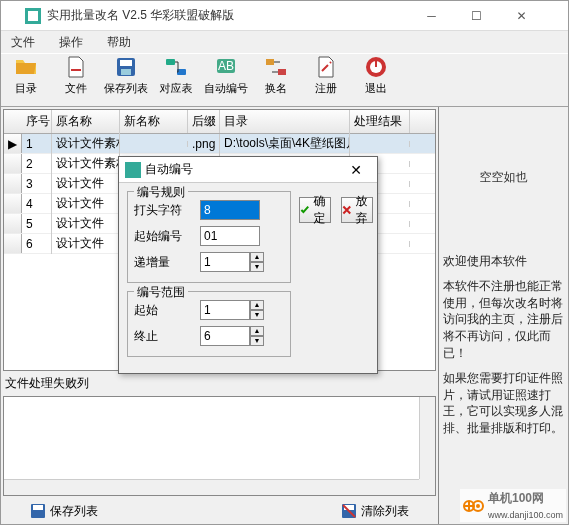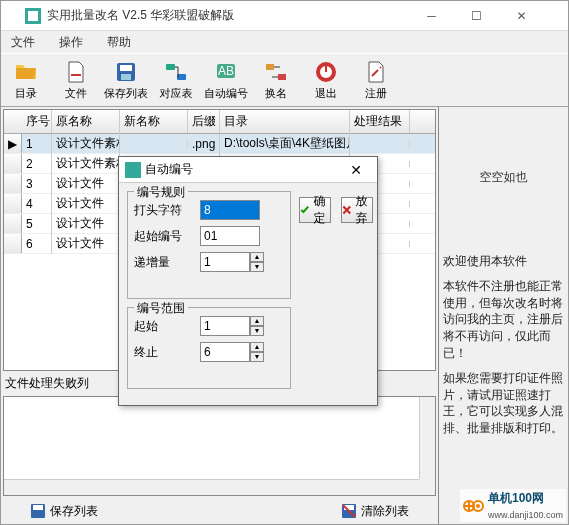--- a/index.html
+++ b/index.html
@@ -6,21 +6,21 @@
 body{background:#fff;width:569px;height:525px;position:relative;overflow:hidden}
 .window{width:569px;height:525px;border:1px solid #999;background:#f0f0f0;display:flex;flex-direction:column}
 .titlebar{height:30px;background:#fff;display:flex;align-items:center;padding:0 24px;border-bottom:1px solid #ddd}
 .titlebar .icon{width:16px;height:16px;margin-right:6px}
 .titlebar .title{flex:1;color:#333}
 .winbtns{display:flex}
 .winbtn{width:45px;height:28px;display:flex;align-items:center;justify-content:center;color:#555}
 .menubar{height:22px;background:#f0f0f0;display:flex;align-items:center;padding:0 4px;gap:12px}
 .menuitem{padding:2px 6px;color:#333}
 .toolbar{height:54px;background:#f0f0f0;border-top:1px solid #fff;border-bottom:1px solid #a0a0a0;display:flex}
-.tbtn{width:50px;display:flex;flex-direction:column;align-items:center;justify-content:center;border:1px solid transparent;gap:2px}
+.tbtn{width:50px;display:flex;flex-direction:column;align-items:center;border:1px solid transparent;gap:2px}
 .tbtn svg{width:24px;height:24px}
 .tbtn span{font-size:11px}
 .body{flex:1;display:flex;min-height:0}
 .left{flex:1;display:flex;flex-direction:column;min-width:0}
 .grid{flex:1;background:#fff;border:1px solid #888;margin:2px;overflow:hidden;position:relative}
 .gridhead{display:flex;background:linear-gradient(#fdfdfd,#e8e8e8);border-bottom:1px solid #aaa}
 .gh,.gc{padding:3px 4px;border-right:1px solid #ccc;white-space:nowrap;overflow:hidden}
 .gridrow{display:flex;height:20px;align-items:center;border-bottom:1px solid #eee}
 .gridrow.sel{background:#d8e6f2}
 .rowhead{width:18px;background:linear-gradient(#fdfdfd,#e8e8e8);border-right:1px solid #aaa;height:100%;display:flex;align-items:center;justify-content:center}
@@ -35,33 +35,33 @@
 .right{width:130px;border-left:1px solid #888;display:flex;flex-direction:column}
 .rtop{flex:0 0 140px;display:flex;align-items:center;justify-content:center;color:#333}
 .rbot{flex:1;padding:6px 4px;color:#222;line-height:1.4;font-size:12px}
 .rbot p{margin-bottom:8px}
 .dialog{position:absolute;left:118px;top:156px;width:260px;background:#f0f0f0;border:1px solid #666;box-shadow:2px 2px 6px rgba(0,0,0,.3)}
 .dlgtitle{height:26px;background:#fff;display:flex;align-items:center;padding:0 6px;border-bottom:1px solid #ccc}
 .dlgtitle .t{flex:1}
 .dlgclose{width:30px;text-align:center;font-size:14px}
 .dlgbody{padding:8px;display:flex;gap:8px}
 .dlgleft{flex:1}
-.fieldset{border:1px solid #aaa;padding:8px 6px 20px;margin-bottom:8px;position:relative}
+.fieldset{border:1px solid #aaa;padding:8px 6px 4px;margin-bottom:8px;position:relative}
 .fieldset .legend{position:absolute;top:-8px;left:6px;background:#f0f0f0;padding:0 3px}
 .frow{display:flex;align-items:center;gap:16px;margin-bottom:6px}
 .frow label{width:50px}
 .frow input{width:60px;height:20px;border:1px solid #888;padding:0 3px;background:#fff}
 .spin{display:flex}
 .spin input{width:50px}
 .spinbtns{display:flex;flex-direction:column;width:14px}
 .spinbtns div{height:10px;border:1px solid #888;background:#eee;font-size:7px;line-height:7px;text-align:center}
 .dlgright{width:70px;display:flex;flex-direction:row;gap:10px;padding-top:6px}
 .dbtn{height:26px;border:1px solid #888;background:linear-gradient(#fdfdfd,#e4e4e4);display:flex;align-items:center;justify-content:center;gap:4px}
 .watermark{position:absolute;right:3px;bottom:3px;display:flex;align-items:center;gap:3px;font-size:13px;color:#555;background:rgba(255,255,255,.7);padding:1px 3px}
-.watermark b{color:#0c4a6e}
+.watermark b{color:#737373}
 input.hl{background:#0078d7;color:#fff}
 </style>
 </head>
 <body>
 
 <div class="window">
  <div class="titlebar">
   <svg class="icon" viewBox="0 0 16 16">
         <rect width="16" height="16" fill="#3a9"></rect>
         <rect x="3" y="3" width="10" height="10" fill="#fff"></rect>
@@ -119,32 +119,32 @@
   <div class="tbtn">
         <svg viewBox="0 0 24 24">
           <rect x="2" y="4" width="8" height="6" fill="#d93"></rect>
           <rect x="14" y="14" width="8" height="6" fill="#c44"></rect>
           <path stroke="#333" fill="none" d="M10 7h6M14 17H8" marker-end=""></path>
         </svg>
         <span>换名</span>
       </div>
   <div class="tbtn">
         <svg viewBox="0 0 24 24">
+          <path fill="#fff" stroke="#555" d="M5 2h10l4 4v16H5z"></path>
+          <path stroke="#c33" stroke-width="2" d="M8 16l6-6m2-2 1-1"></path>
+        </svg>
+        <span>注册</span>
+      </div>
+  <div class="tbtn">
+        <svg viewBox="0 0 24 24">
           <circle cx="12" cy="12" r="10" fill="#c33"></circle>
           <circle cx="12" cy="12" r="6" fill="#fff"></circle>
           <rect x="11" y="4" width="2" height="8" fill="#c33"></rect>
         </svg>
         <span>退出</span>
-      </div>
-  <div class="tbtn">
-        <svg viewBox="0 0 24 24">
-          <path fill="#fff" stroke="#555" d="M5 2h10l4 4v16H5z"></path>
-          <path stroke="#c33" stroke-width="2" d="M8 16l6-6m2-2 1-1"></path>
-        </svg>
-        <span>注册</span>
       </div>
  </div>
  <div class="body">
   <div class="left">
    <div class="grid">
     <div class="gridhead">
      <div class="rowhead"></div>
      <div class="gh c-n">序号</div>
      <div class="gh c-o">原名称</div>
      <div class="gh c-nn">新名称</div>

